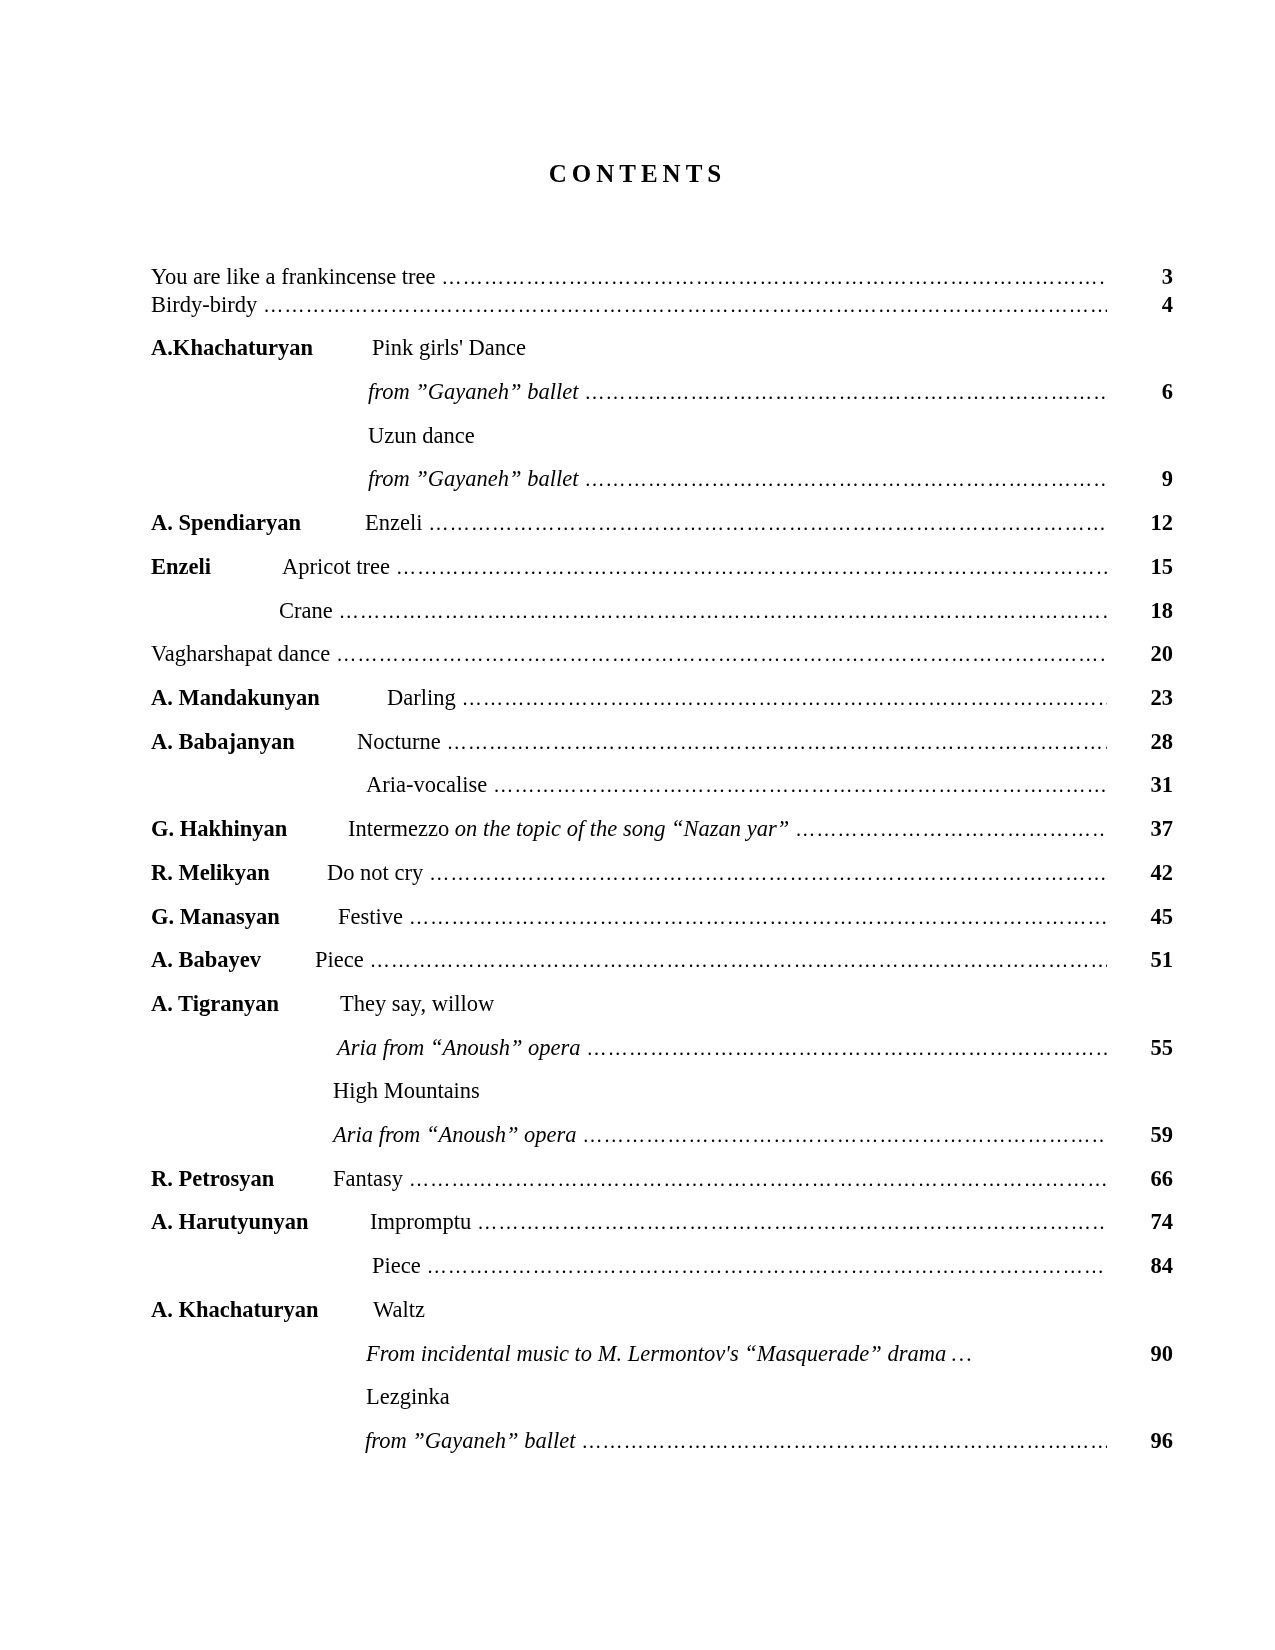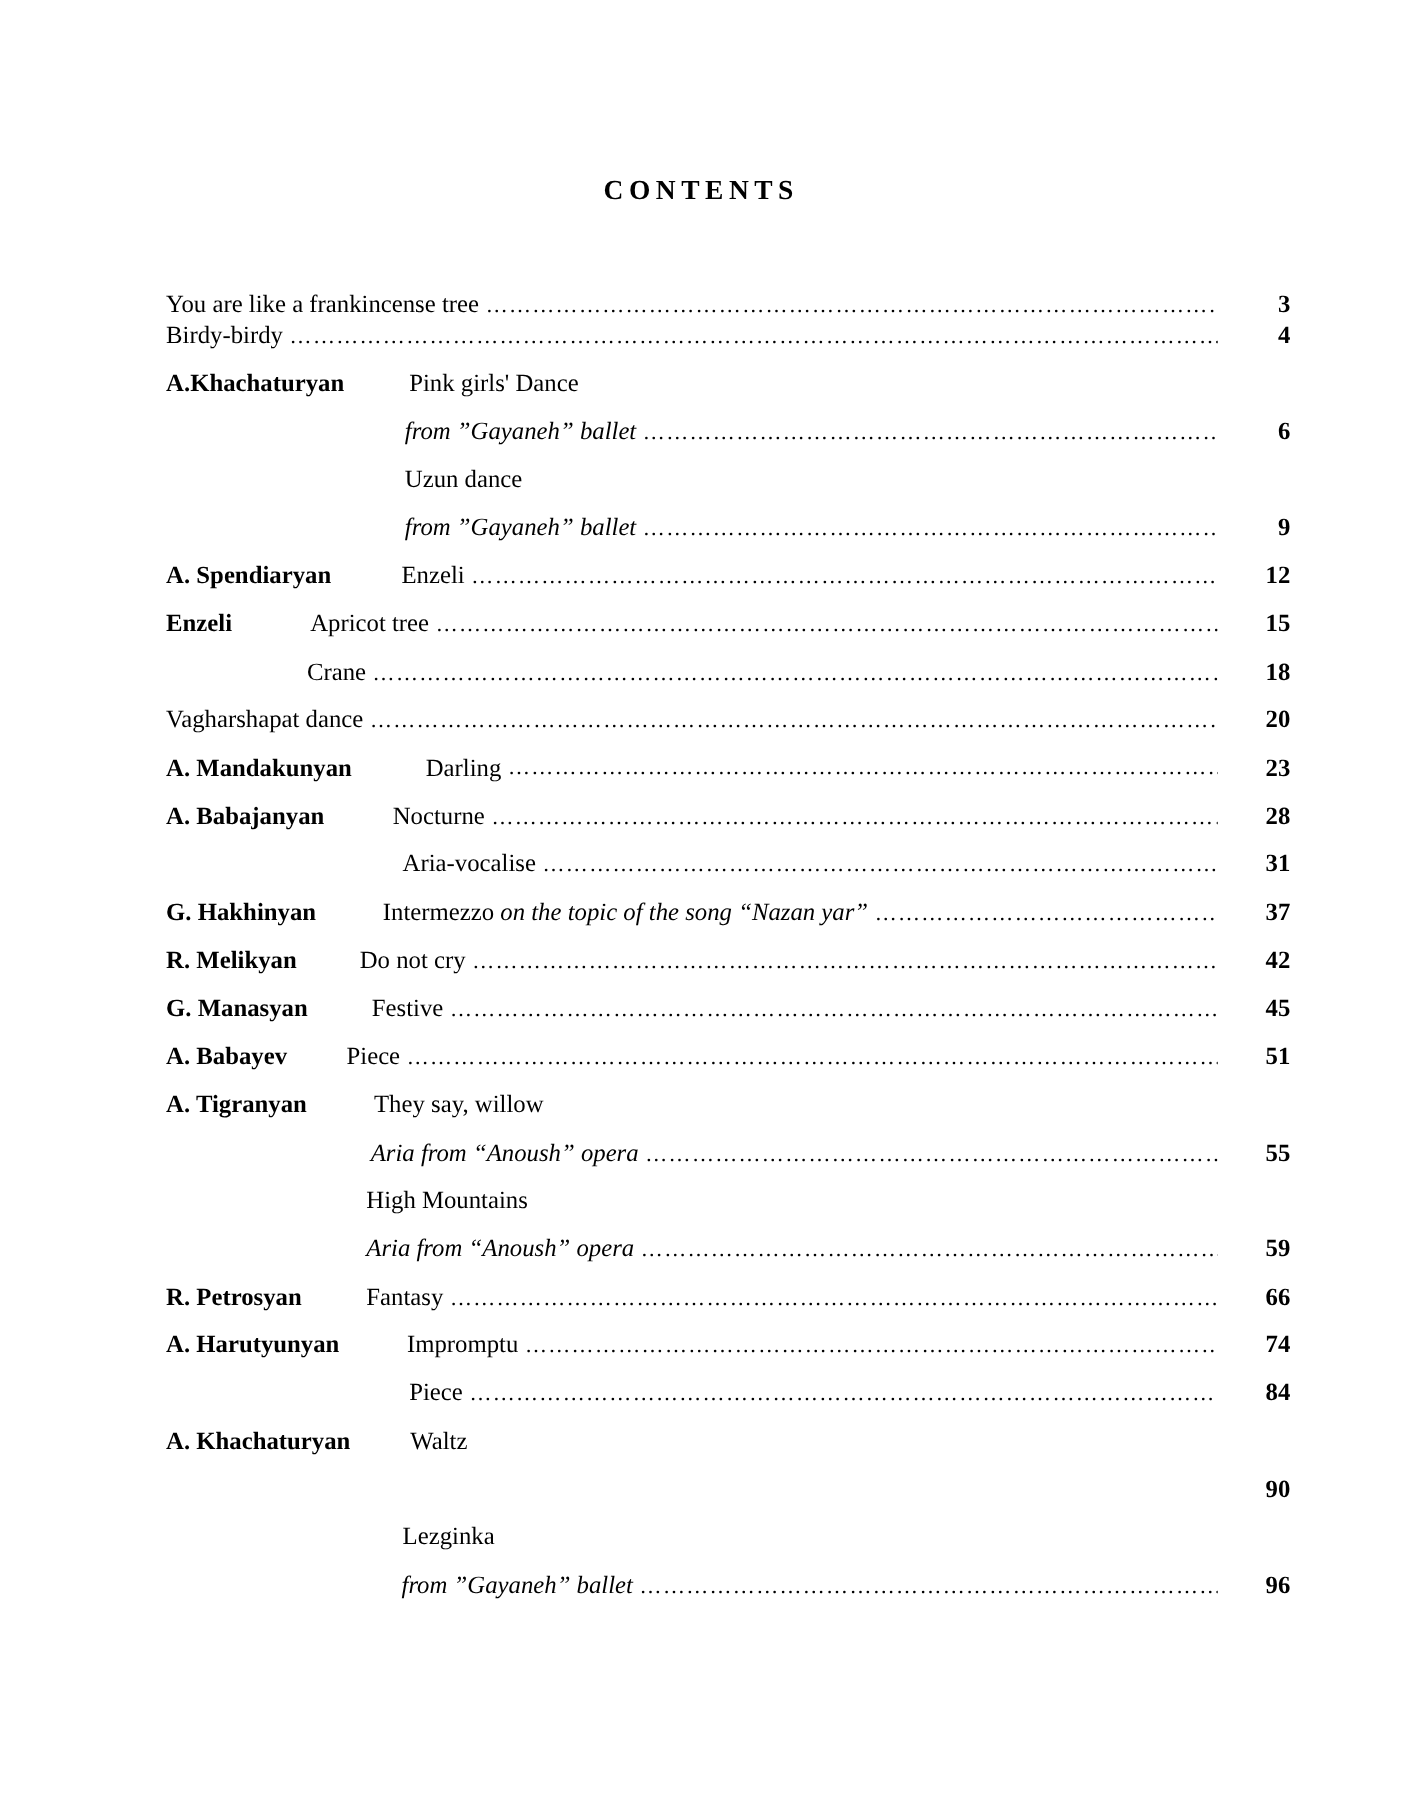--- a/index.html
+++ b/index.html
@@ -86,21 +86,21 @@
     </div>
     <div class="row" style="top: 639px;">
       <div class="entry" style="left: 151px;">
         <span class="text"><span>Vagharshapat dance</span></span>
         <span class="leader">……………………………………………………………………………………………………………………………………………………</span>
       </div>
       <span class="page">20</span>
     </div>
     <div class="row" style="top: 683px;">
       <span class="author">A. Mandakunyan</span>
-      <div class="entry" style="left: 387px; align-items: flex-end;">
+      <div class="entry" style="left: 387px;">
         <span class="text"><span>Darling</span></span>
         <span class="leader">……………………………………………………………………………………………………………………………………………………</span>
       </div>
       <span class="page">23</span>
     </div>
     <div class="row" style="top: 727px;">
       <span class="author">A. Babajanyan</span>
       <div class="entry" style="left: 357px;">
         <span class="text"><span>Nocturne</span></span>
         <span class="leader">……………………………………………………………………………………………………………………………………………………</span>
@@ -194,20 +194,23 @@
       </div>
       <span class="page">84</span>
     </div>
     <div class="row" style="top: 1295px;">
       <span class="author">A. Khachaturyan</span>
       <div class="entry noleader" style="left: 373px;">
         <span class="text"><span>Waltz</span></span>
       </div>
     </div>
     <div class="row" style="top: 1339px;">
+      <div class="entry" style="left: 366px;">
+        <span class="text"><span class="it">From incidental music to M. Lermontov's “Masquerade” drama …</span></span>
+      </div>
       <span class="page">90</span>
     </div>
     <div class="row" style="top: 1382px;">
       <div class="entry noleader" style="left: 366px;">
         <span class="text"><span>Lezginka</span></span>
       </div>
     </div>
     <div class="row" style="top: 1426px;">
       <div class="entry" style="left: 365px;">
         <span class="text"><span class="it">from ”Gayaneh” ballet</span></span>

